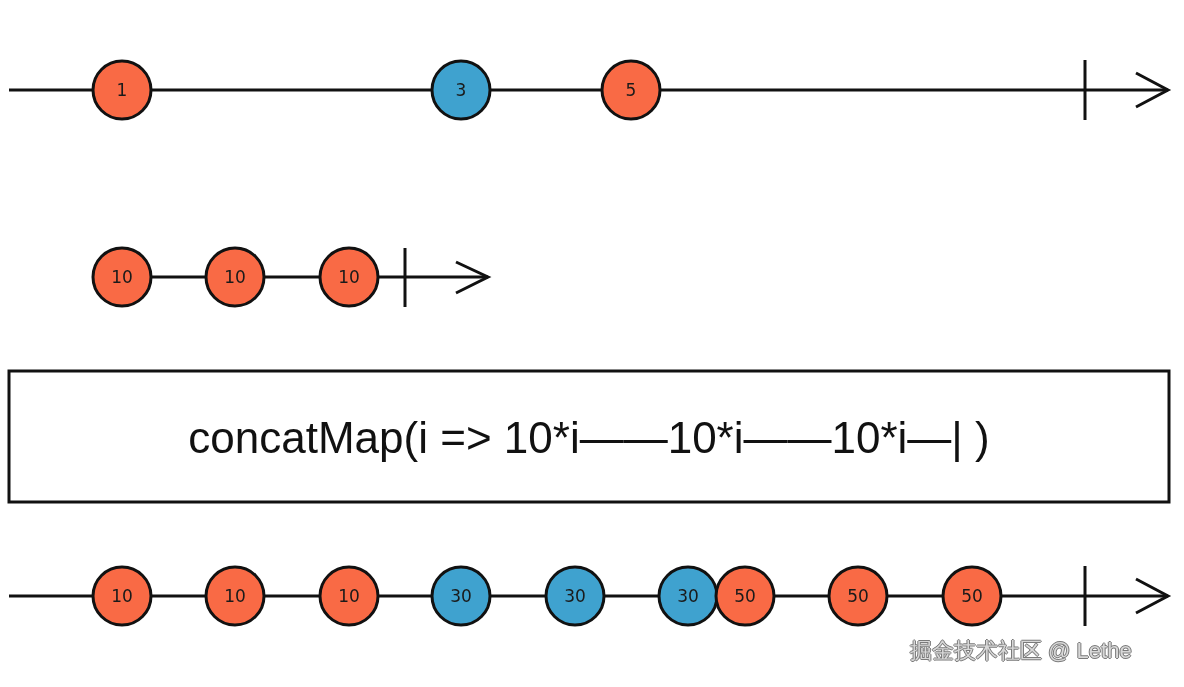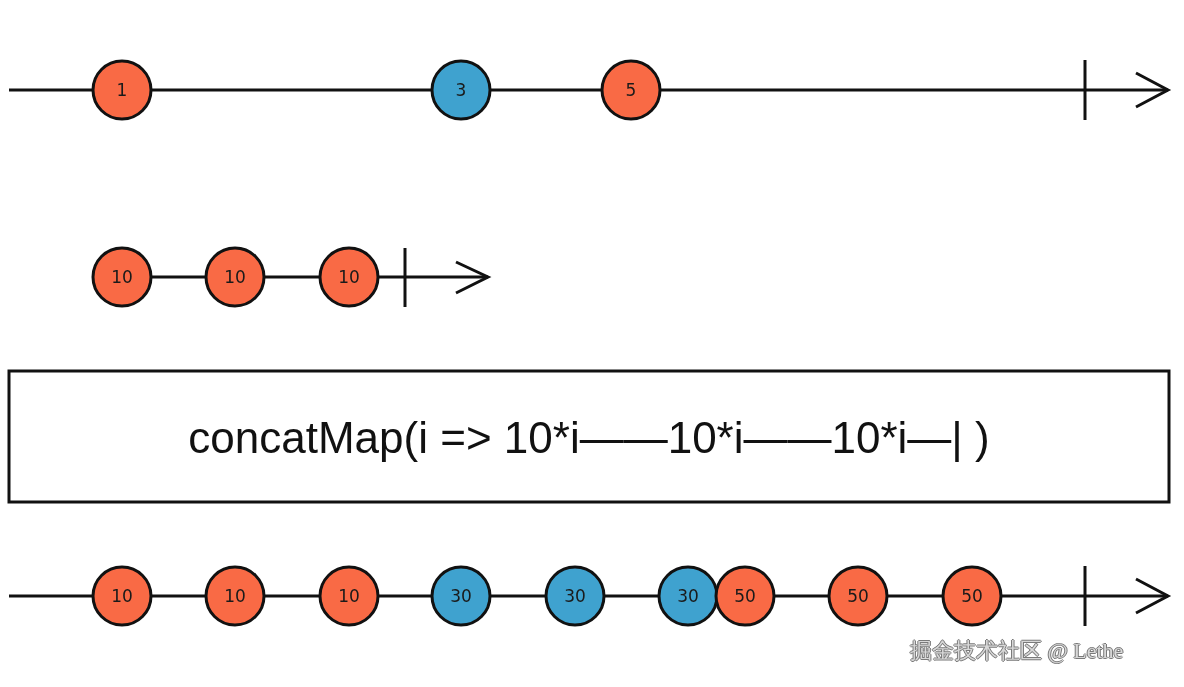--- a/index.html
+++ b/index.html
@@ -1,20 +1,20 @@
 <!DOCTYPE html>
 <html><head>
   <meta charset="utf-8">
   <style>
     html, body { margin: 0; padding: 0; background: #ffffff; }
     body { width: 1184px; height: 687px; position: relative; overflow: hidden; font-family: "Liberation Sans", sans-serif; }
     svg.stage { position: absolute; left: 0; top: 0; }
     .marble-text { font-family: "DejaVu Sans", sans-serif; font-size: 17px; fill: #1a1a1a; }
     .op-text { font-family: "Liberation Sans", sans-serif; font-size: 44px; fill: #111; }
-    .watermark { position: absolute; left: 910px; top: 636px; font-family: Liberation Serif, serif; font-size: 22px; color: #d8d8d8;
+    .watermark { position: absolute; left: 910px; top: 636px; font-family: Liberation Sans, sans-serif; font-size: 22px; color: #d8d8d8;
       text-shadow: -1px 0 #7a7a7a, 1px 0 #7a7a7a, 0 -1px #7a7a7a, 0 1px #7a7a7a; letter-spacing: 0px; }
   </style>
 </head>
 <body>
 
 <svg class="stage" width="1184" height="687" viewBox="0 0 1184 687">
 
   <g>
     <line x1="9" y1="90" x2="1168" y2="90" stroke="#111" stroke-width="3"></line>
     <line x1="1085" y1="60" x2="1085" y2="120" stroke="#111" stroke-width="3"></line>

